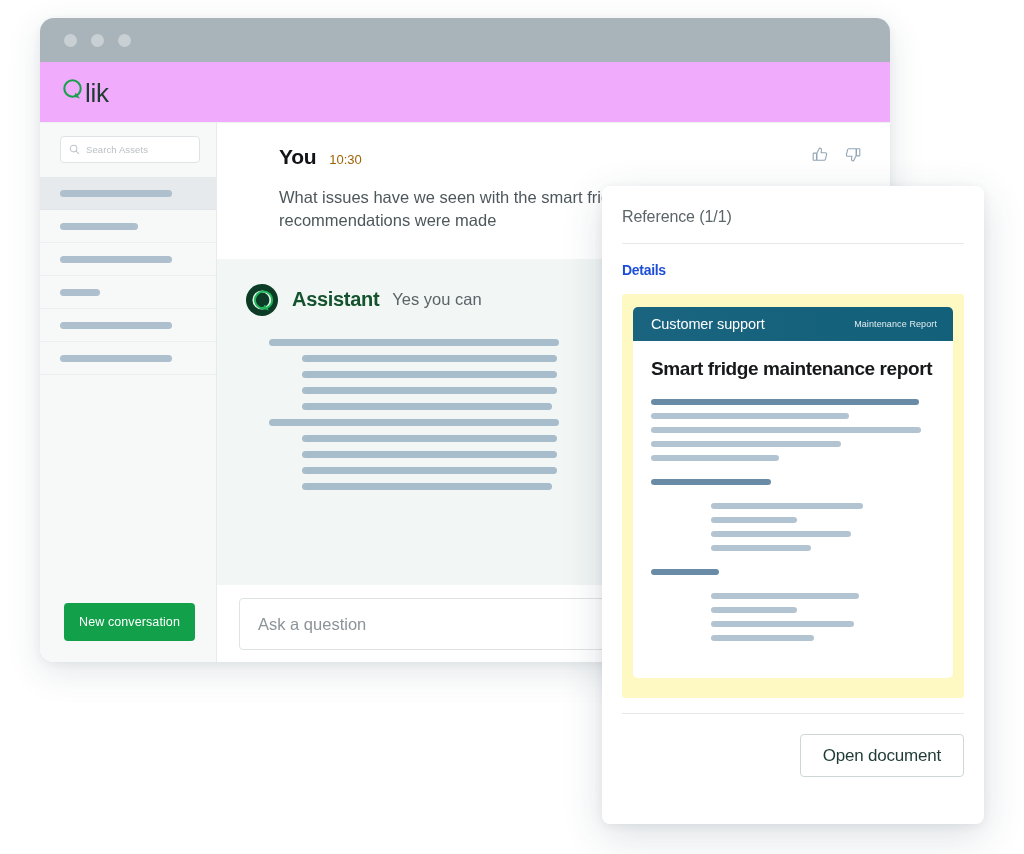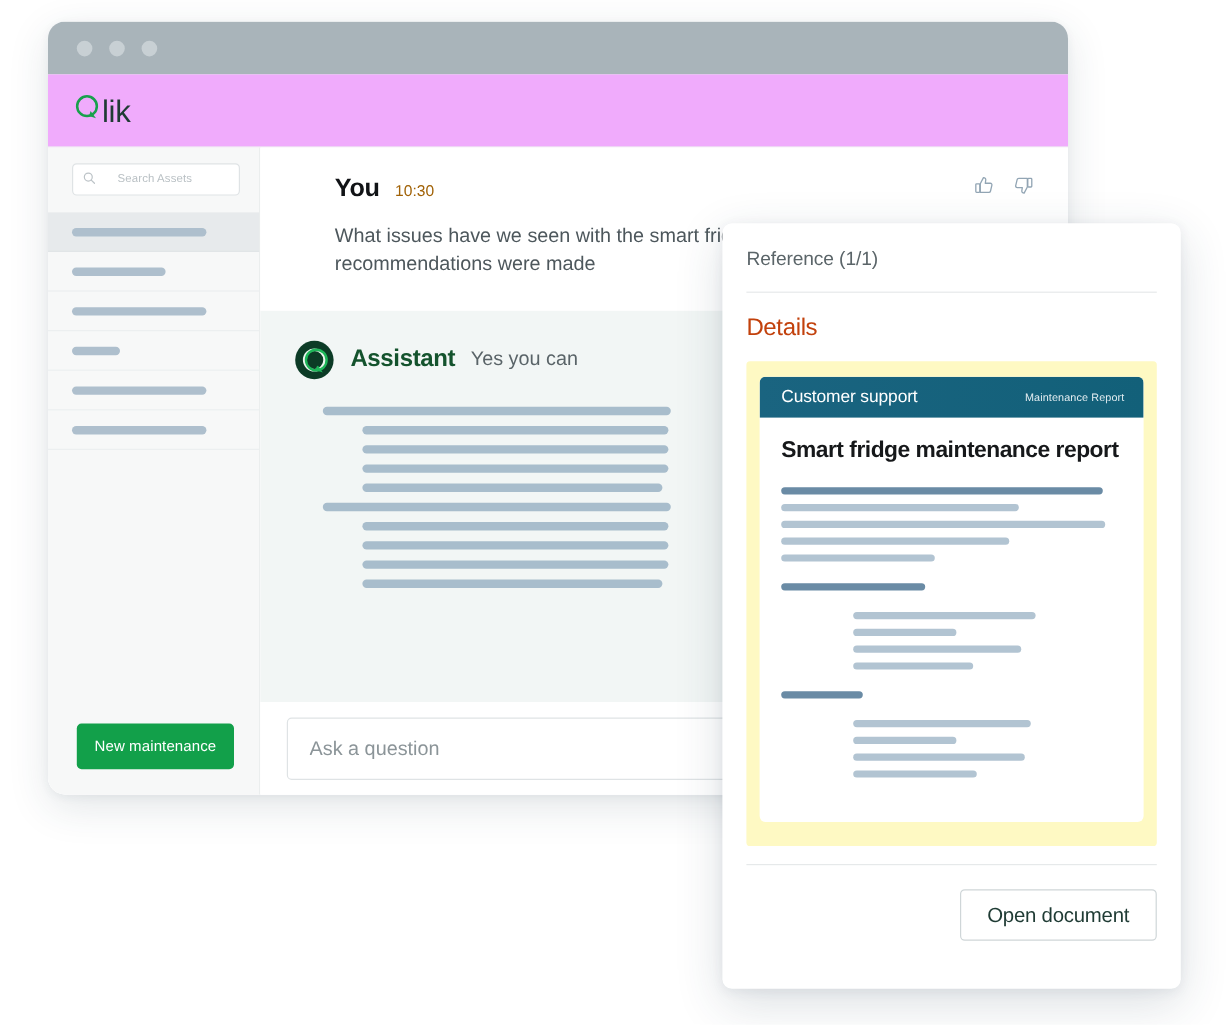--- a/index.html
+++ b/index.html
@@ -94,21 +94,21 @@
     margin: 13px 0 0 20px;
     width: 140px;
     height: 27px;
     background: #fff;
     border: 1px solid #dfe3e5;
     border-radius: 4px;
     display: flex;
     align-items: center;
     padding-left: 8px;
     box-sizing: border-box;
-    gap: 18px;
+    gap: 6px;
   }
   #search-placeholder {
     font-size: 9.5px;
     color: #b9c0c4;
     letter-spacing: 0.1px;
   }
 
   .conv-list { margin-top: 14px; }
   .conv-item {
     height: 33px;
@@ -269,23 +269,23 @@
     color: #5b6569;
     padding: 22px 0 0 20px;
     letter-spacing: -0.1px;
   }
   #reference-divider {
     height: 1px;
     background: #e6e9ea;
     margin: 17px 20px 0 20px;
   }
   #details-title {
-    font-size: 20px;
-    font-weight: 400;
-    color: #c2410c;
+    font-size: 14px;
+    font-weight: 700;
+    color: #1d4ed8;
     padding: 18px 0 0 20px;
     letter-spacing: -0.3px;
   }
 
   
   #document-preview {
     margin: 16px 20px 0 20px;
     background: #fef9c3;
     border-radius: 3px;
     padding: 13px 11px 20px 11px;
@@ -412,21 +412,21 @@
             <div class="skel" style="width: 40px;"></div>
           </div>
           <div class="conv-item">
             <div class="skel" style="width: 112px;"></div>
           </div>
           <div class="conv-item">
             <div class="skel" style="width: 112px;"></div>
           </div>
         </div>
 
-      <button id="new-conversation-button">New maintenance</button>
+      <button id="new-conversation-button">New conversation</button>
     </div>
 
     <div id="chat-pane">
 
       <div id="user-message">
         <div class="msg-head">
           <span id="user-name">You</span>
           <span id="user-time">10:30</span>
         </div>
         <div id="user-text">What issues have we seen with the smart fridges and what recommendations were made</div>

